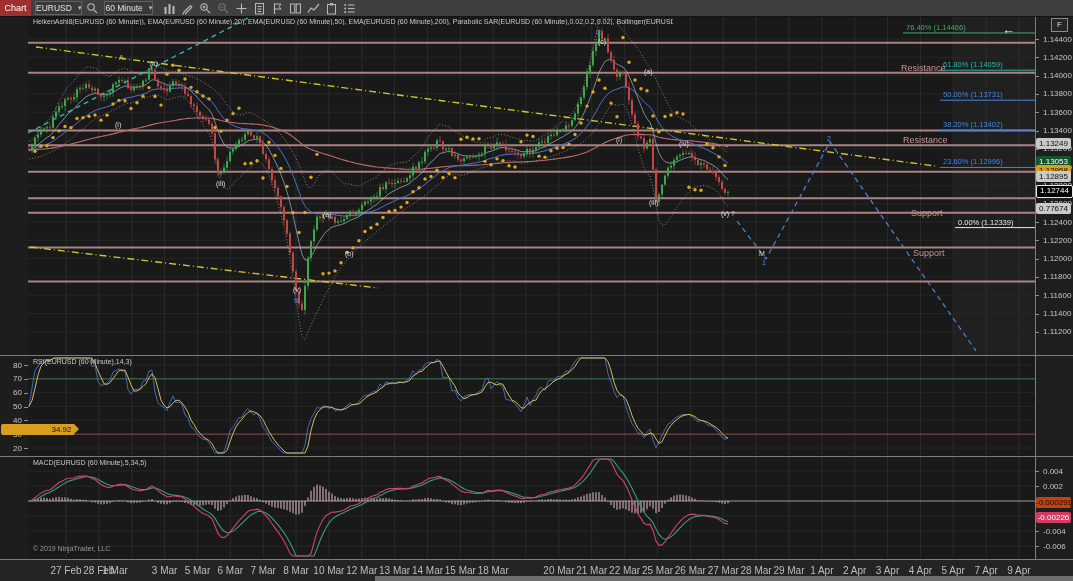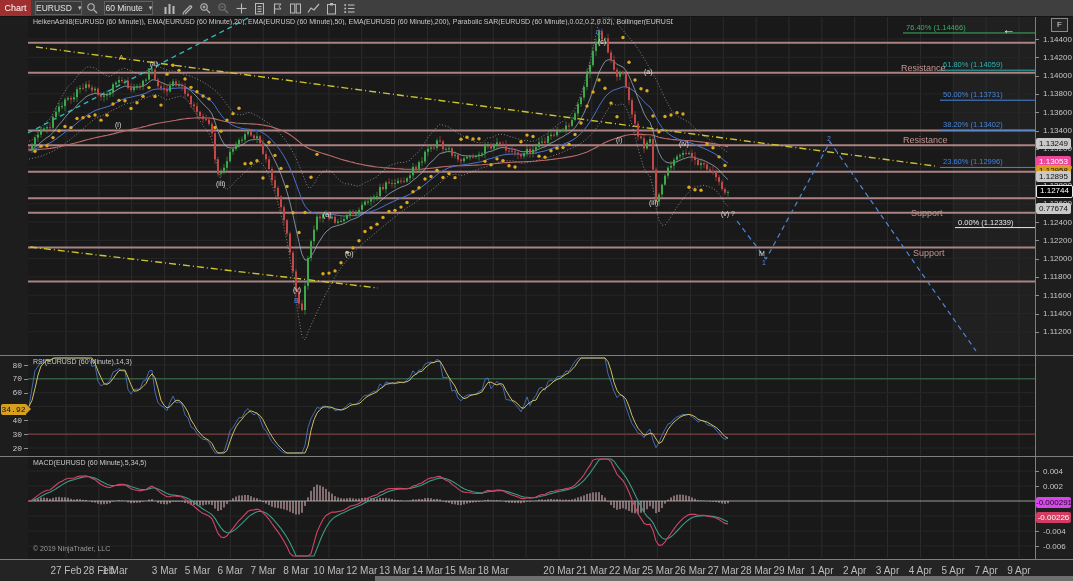--- a/index.html
+++ b/index.html
@@ -1215,44 +1215,44 @@
       <div class="tick-mark" style="top: 331.8px;"></div>
       <div class="tick-label" style="top: 466.5px;">0.004</div>
       <div class="tick-mark" style="top: 471px;"></div>
       <div class="tick-label" style="top: 481.5px;">0.002</div>
       <div class="tick-mark" style="top: 486px;"></div>
       <div class="tick-label" style="top: 526.5px;">-0.004</div>
       <div class="tick-mark" style="top: 531px;"></div>
       <div class="tick-label" style="top: 541.5px;">-0.006</div>
       <div class="tick-mark" style="top: 546px;"></div>
       <div class="price-box" style="top: 138.316px; background: rgb(201, 201, 201); color: rgb(16, 16, 16);">1.13249</div>
-      <div class="price-box" style="top: 156.25px; background: #ec4899; color: rgb(255, 255, 255);">1.13053</div>
+      <div class="price-box" style="top: 156.25px; background: #14532d; color: rgb(255, 255, 255);">1.13053</div>
       <div class="price-box" style="top: 164.943px; background: rgb(216, 159, 31); color: rgb(16, 16, 16);">1.12958</div>
       <div class="price-box" style="top: 170.708px; background: rgb(201, 201, 201); color: rgb(16, 16, 16); text-align: center;">1.12895</div>
       <div class="price-box" style="top: 184.524px; background: rgb(0, 0, 0); color: rgb(255, 255, 255); border: 1px solid rgb(232, 232, 232); line-height: 9px;">1.12744</div>
       <div class="price-box" style="top: 203.007px; background: rgb(201, 201, 201); color: rgb(16, 16, 16);">0.77674</div>
-      <div class="price-box" style="top: 497.183px; background: #d946ef; color: rgb(16, 16, 16);">-0.000291</div>
+      <div class="price-box" style="top: 497.183px; background: #c2410c; color: rgb(16, 16, 16);">-0.000291</div>
       <div class="price-box" style="top: 511.95px; background: rgb(210, 59, 98); color: rgb(255, 255, 255);">-0.00226</div>
     </div>
-  <div id="left-margin" style="left:0;top:0;width:28px;height:581px;font-family:Liberation Mono, monospace;">
+  <div id="left-margin" style="left:0;top:0;width:28px;height:581px;">
       <div class="lm-label" style="top: 360.5px;">80</div>
       <div class="lm-mark" style="top: 365px;"></div>
       <div class="lm-label" style="top: 374.333px;">70</div>
       <div class="lm-mark" style="top: 378.833px;"></div>
       <div class="lm-label" style="top: 388.167px;">60</div>
       <div class="lm-mark" style="top: 392.667px;"></div>
       <div class="lm-label" style="top: 402px;">50</div>
       <div class="lm-mark" style="top: 406.5px;"></div>
       <div class="lm-label" style="top: 415.833px;">40</div>
       <div class="lm-mark" style="top: 420.333px;"></div>
       <div class="lm-label" style="top: 429.667px;">30</div>
       <div class="lm-mark" style="top: 434.167px;"></div>
       <div class="lm-label" style="top: 443.5px;">20</div>
       <div class="lm-mark" style="top: 448px;"></div>
-      <div class="rsi-box" style="top: 404px;">34.92</div>
+      <div class="rsi-box" style="top: 424px; padding-left: 48px;">34.92</div>
     </div>
   <div id="time-axis" style="left:0;top:560px;width:1073px;height:21px;">
       <div class="time-label" style="left: 44px;">27 Feb</div>
       <div class="time-label" style="left: 76.8621px;">28 Feb</div>
       <div class="time-label" style="left: 93px;">1 Mar</div>
       <div class="time-label" style="left: 142.586px;">3 Mar</div>
       <div class="time-label" style="left: 175.448px;">5 Mar</div>
       <div class="time-label" style="left: 208.31px;">6 Mar</div>
       <div class="time-label" style="left: 241.172px;">7 Mar</div>
       <div class="time-label" style="left: 274.034px;">8 Mar</div>

